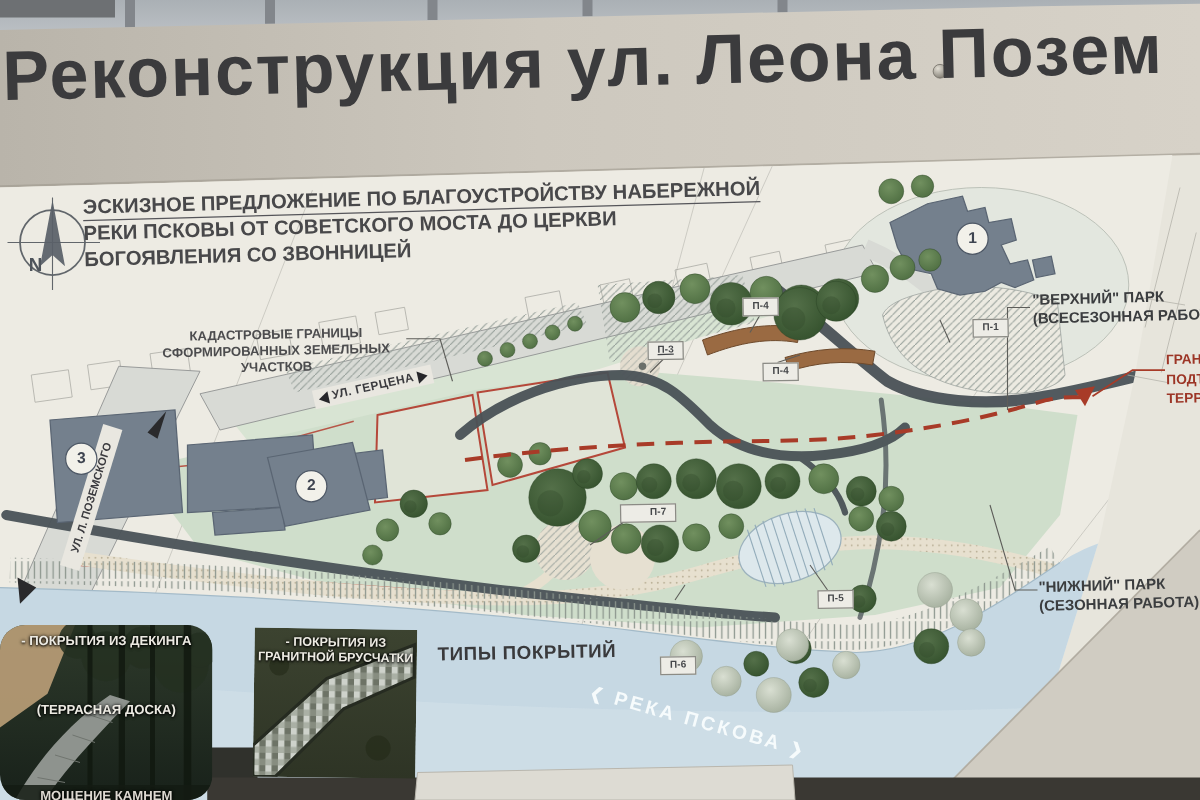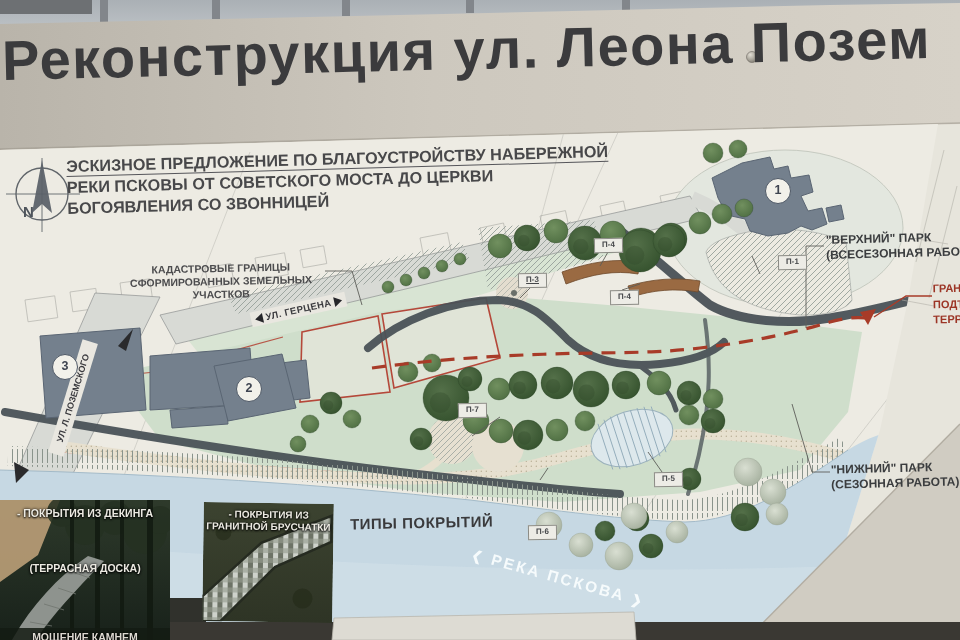--- a/index.html
+++ b/index.html
@@ -344,21 +344,21 @@
 </div>
 
 <div class="t" style="left:472px;top:545px;z-index:2;transform:rotate(15.5deg);transform-origin:left center;font-size:15.5px;letter-spacing:2.5px;color:rgba(248,252,253,0.96);">
   <span style="font-size:13px;">❮</span>
   <span>РЕКА ПСКОВА</span>
   <span style="font-size:13px;">❯</span>
 </div>
 
 <div class="t" style="left:350px;top:514px;z-index:2;transform:rotate(-1.2deg);font-size:15px;letter-spacing:0.5px;color:#3a3a3c;">ТИПЫ ПОКРЫТИЙ</div>
 
-<div class="abs" style="left:0;top:500px;width:170px;height:140px;z-index:3;overflow:hidden;">
+<div class="abs" style="left:0;top:500px;width:170px;height:140px;z-index:3;overflow:hidden;border-radius:20px;">
   <svg width="170" height="140" viewBox="0 0 170 140">
     <defs>
         <linearGradient id="gF" x1="0" y1="0" x2="0" y2="1">
       <stop offset="0" stop-color="#2e3a2b"></stop>
           <stop offset="1" stop-color="#18211a"></stop>
         </linearGradient>
       </defs>
     <rect width="170" height="140" fill="url(#gF)"></rect>
     <path d="M0,0 L60,0 L38,55 L0,82 Z" fill="#b49a74" opacity="0.95"></path>
     <g fill="#253122" opacity="0.85">
@@ -410,16 +410,16 @@
   <div class="cap" style="top:6px;font-size:10px;">- ПОКРЫТИЯ ИЗ</div>
   <div class="cap" style="top:18px;font-size:10px;">ГРАНИТНОЙ БРУСЧАТКИ</div>
 </div>
 
 <div class="marker" style="left: 778px; top: 243px; z-index: 2; margin-top: 12px;">П-1</div>
 <div class="marker" style="left: 594px; top: 238px; z-index: 2;">П-4</div>
 <div class="marker" style="left: 518px; top: 273px; z-index: 2; text-decoration: underline;">П-3</div>
 <div class="marker" style="left: 610px; top: 290px; z-index: 2;">П-4</div>
 <div class="marker" style="left: 654px; top: 472px; z-index: 2;">П-5</div>
 <div class="marker" style="left: 528px; top: 480px; z-index: 2; margin-top: 45px;">П-6</div>
-<div class="marker" style="left: 458px; top: 403px; z-index: 2;">П-7</div>
+<div class="marker" style="left: 496px; top: 403px; z-index: 2; padding-left: 16px;">П-7</div>
 <div class="bnum" style="left: 765px; top: 178px; z-index: 2;">1</div>
 <div class="bnum" style="left: 236px; top: 376px; z-index: 2;">2</div>
 <div class="bnum" style="left: 52px; top: 354px; z-index: 2;">3</div>
 
 </body></html>

